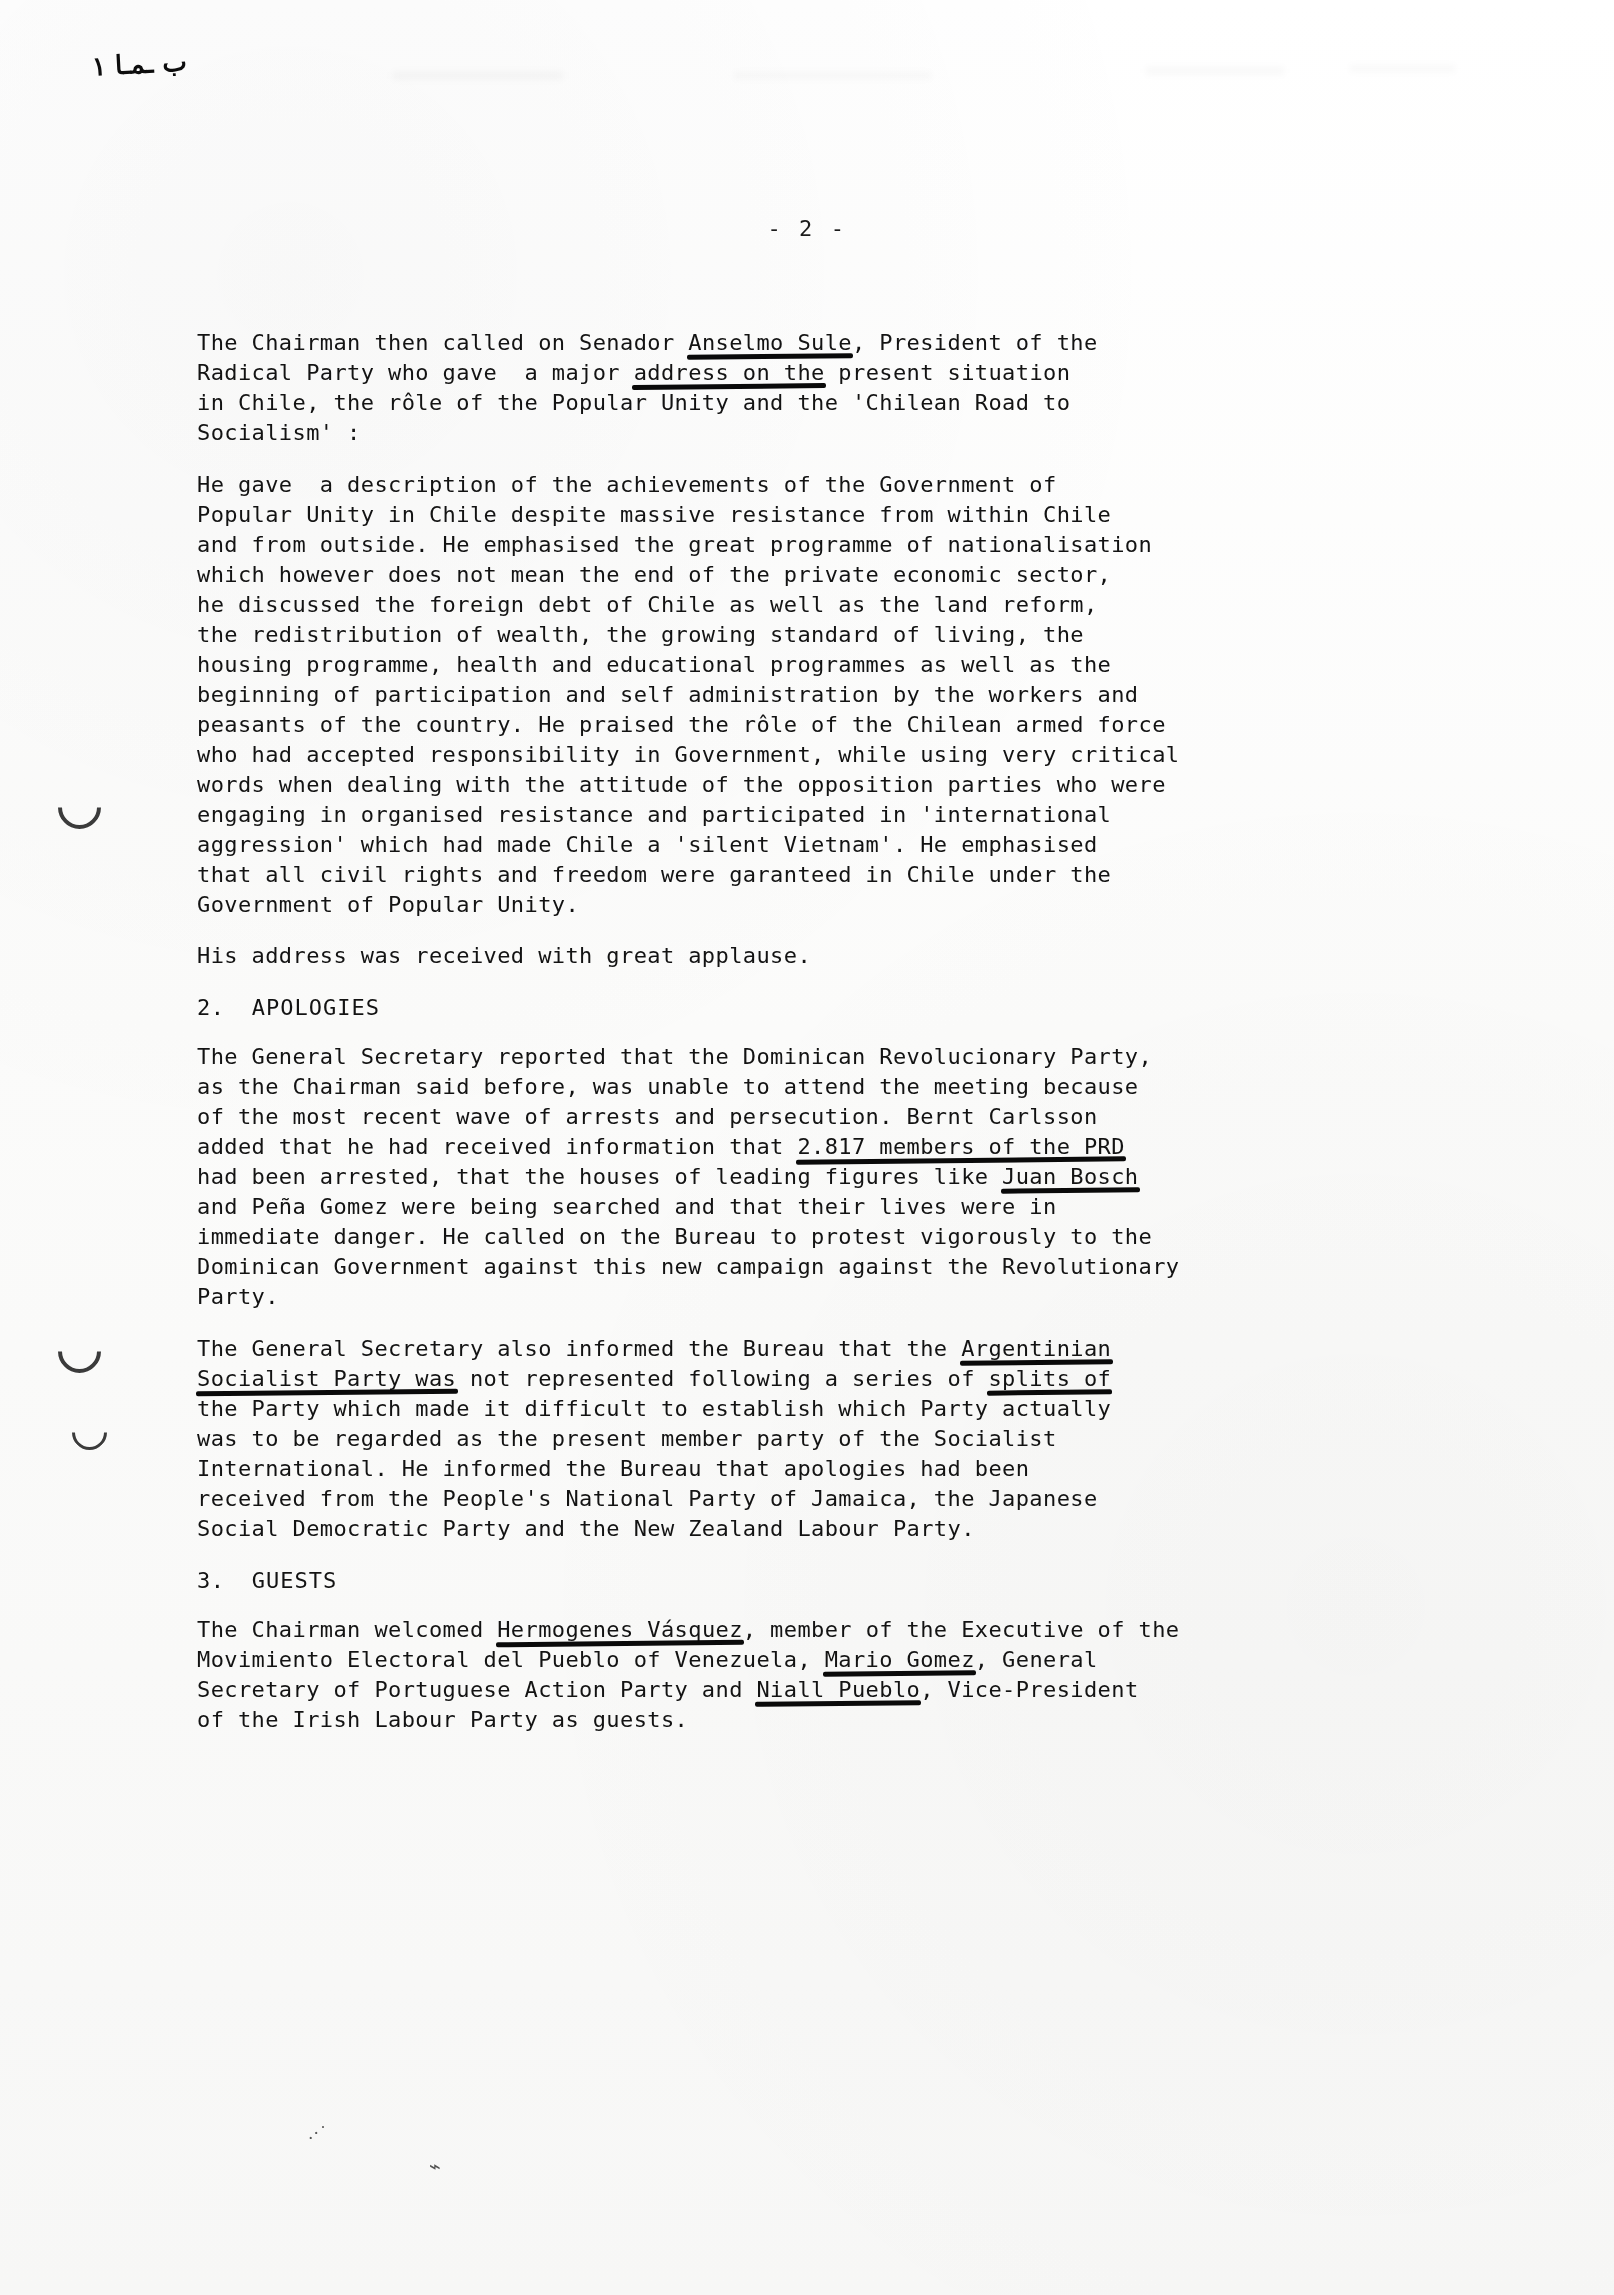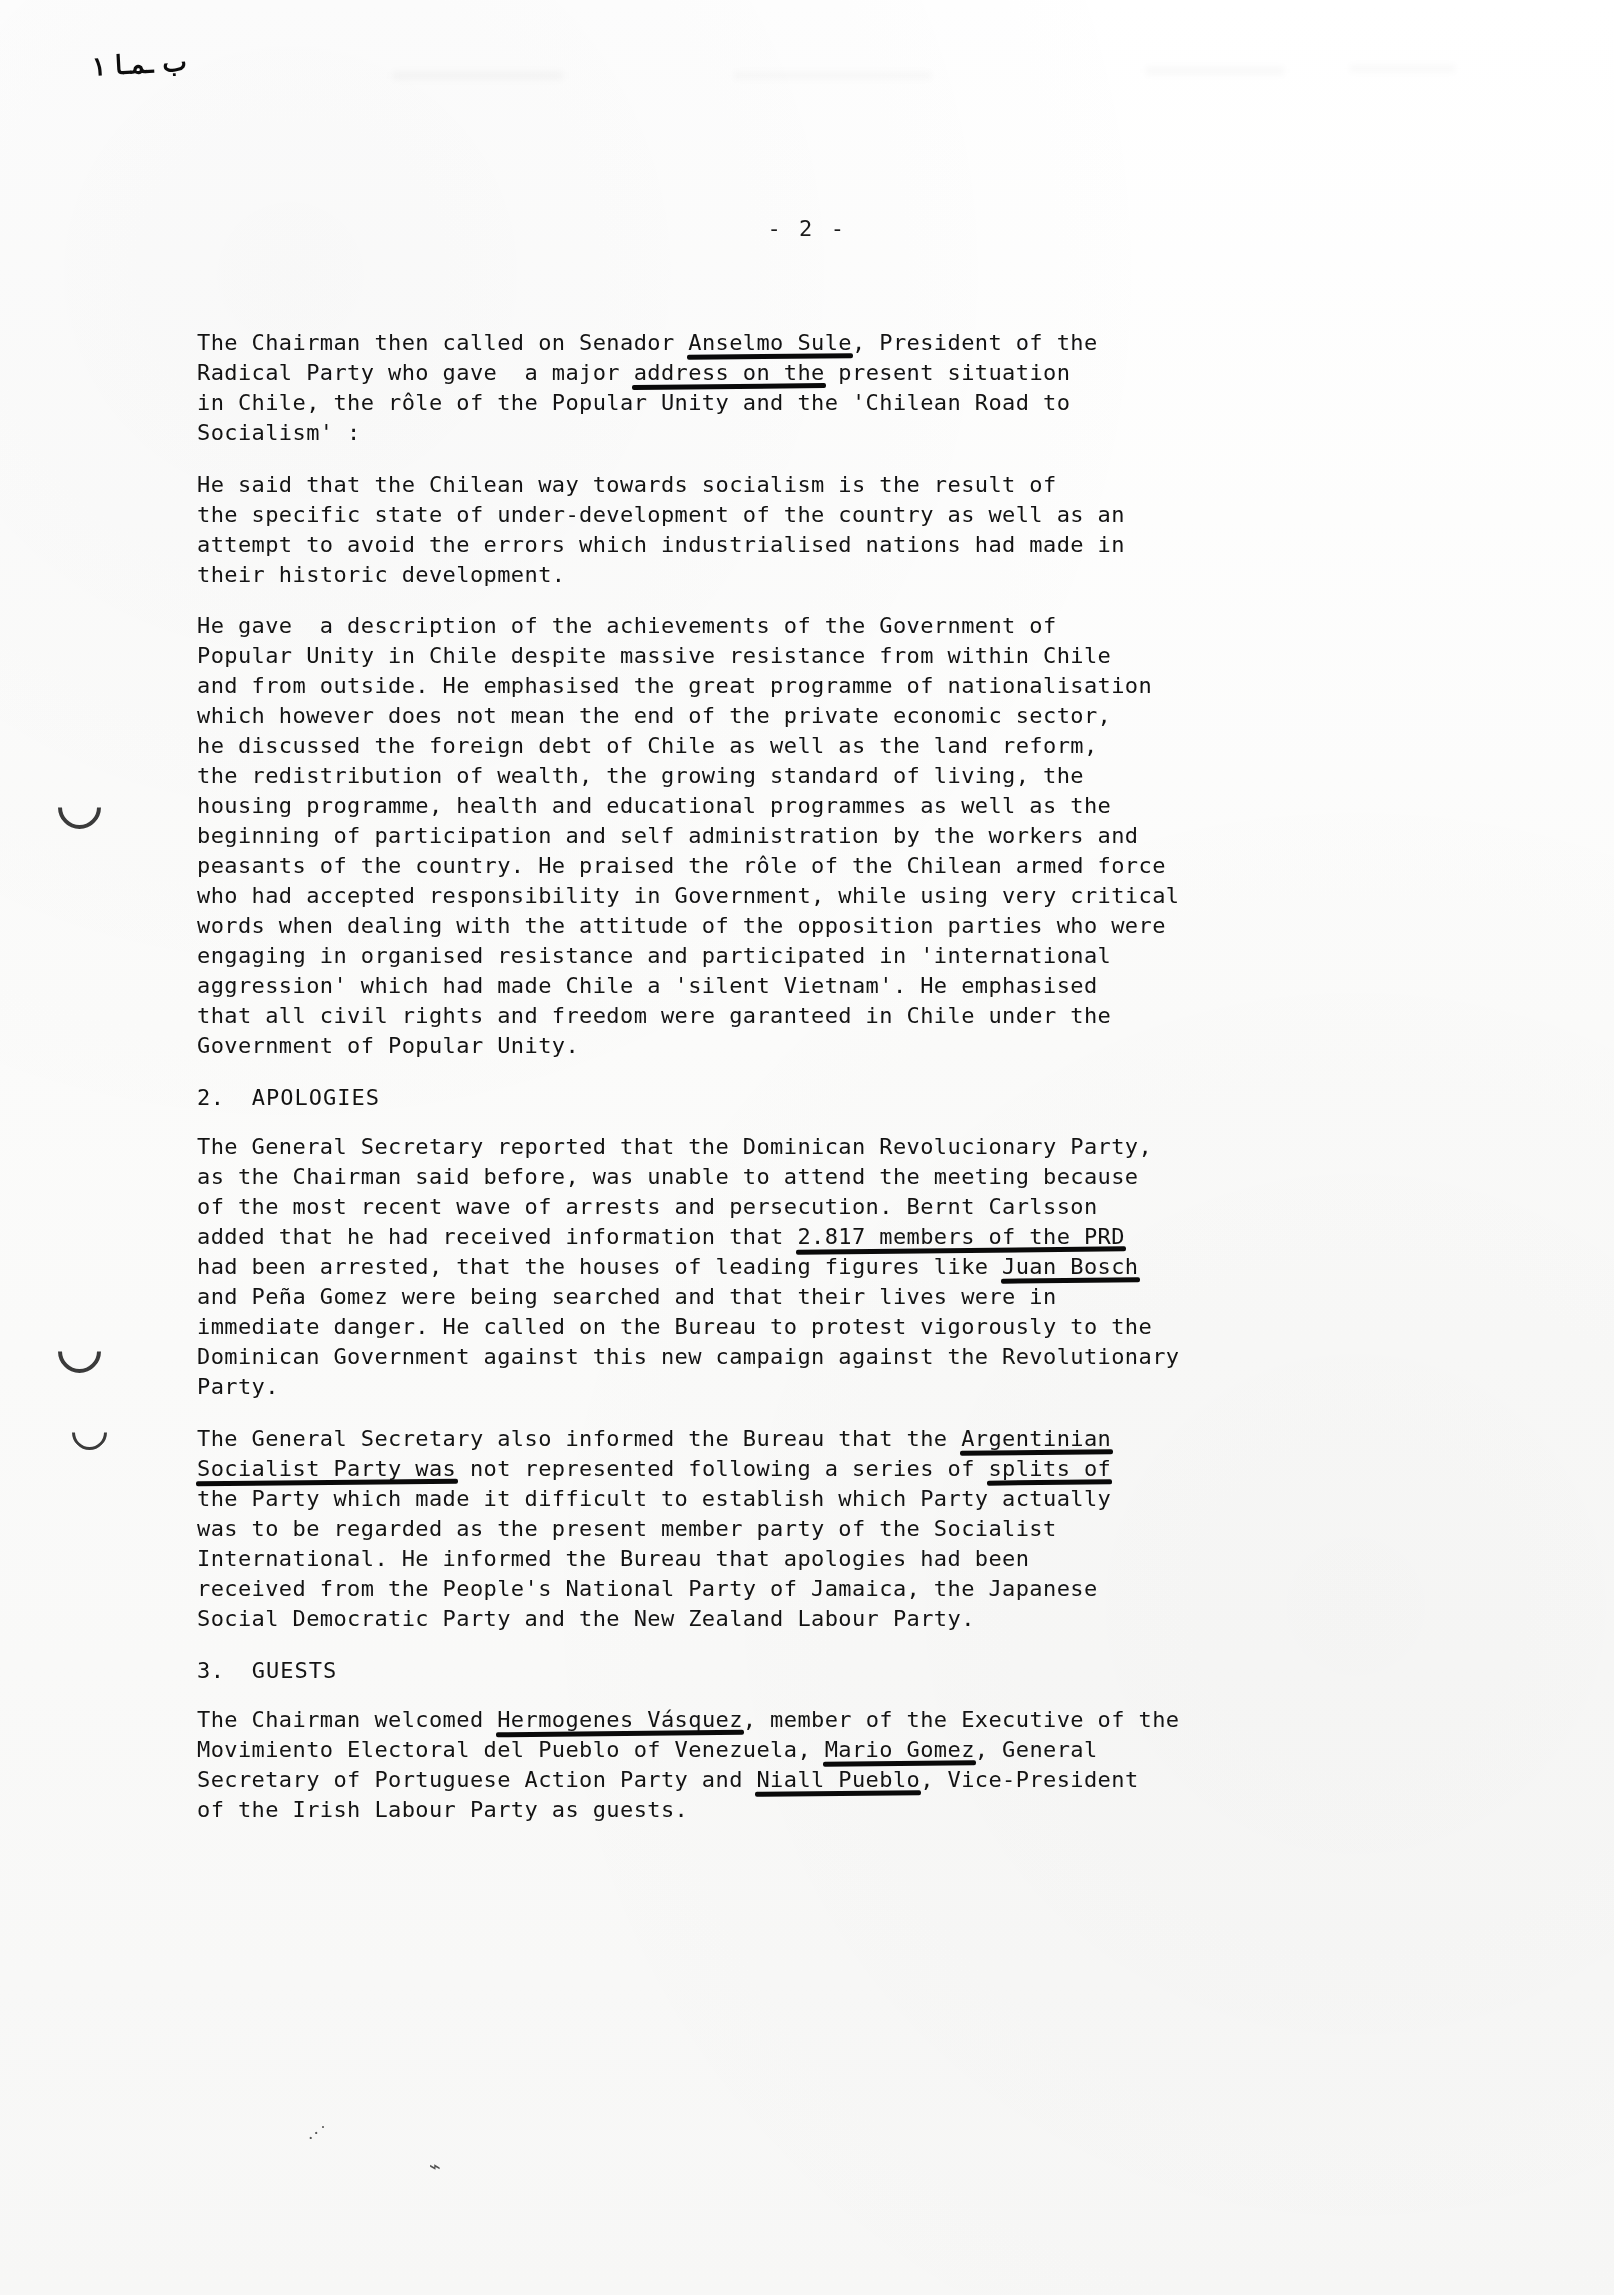--- a/index.html
+++ b/index.html
@@ -139,39 +139,36 @@
   <div class="punch" style="left:58px;top:1330px;"></div>
   <div class="punch" style="left:72px;top:1415px;width:29px;height:29px;border-width:3.9px;"></div>
 
   <div class="page-number">- 2 -</div>
 
   <div class="content" id="body-root">
       <p class="para"><span>The Chairman then called on Senador </span><span class="ul thick tilt">Anselmo Sule</span><span>, President of the
 Radical Party who gave  a major </span><span class="ul thick tilt">address on the</span><span> present situation
 in Chile, the rôle of the Popular Unity and the 'Chilean Road to
 Socialism' :</span></p>
-      <p class="para"><span>He said that the Chilean way towards socialism is the result of
-the specific state of under-development of the country as well as an
-attempt to avoid the errors which industrialised nations had made in
-their historic development.</span></p>
       <p class="para"><span>He gave  a description of the achievements of the Government of
 Popular Unity in Chile despite massive resistance from within Chile
 and from outside. He emphasised the great programme of nationalisation
 which however does not mean the end of the private economic sector,
 he discussed the foreign debt of Chile as well as the land reform,
 the redistribution of wealth, the growing standard of living, the
 housing programme, health and educational programmes as well as the
 beginning of participation and self administration by the workers and
 peasants of the country. He praised the rôle of the Chilean armed force
 who had accepted responsibility in Government, while using very critical
 words when dealing with the attitude of the opposition parties who were
 engaging in organised resistance and participated in 'international
 aggression' which had made Chile a 'silent Vietnam'. He emphasised
 that all civil rights and freedom were garanteed in Chile under the
 Government of Popular Unity.</span></p>
+      <p class="para"><span>His address was received with great applause.</span></p>
       <div class="section-head">
         <span class="section-num">2.</span>
         <span class="section-title">APOLOGIES</span>
       </div>
       <p class="para"><span>The General Secretary reported that the Dominican Revolucionary Party,
 as the Chairman said before, was unable to attend the meeting because
 of the most recent wave of arrests and persecution. Bernt Carlsson
 added that he had received information that </span><span class="ul thick tilt">2.817 members of the PRD</span><span>
 had been arrested, that the houses of leading figures like </span><span class="ul thick tilt">Juan Bosch</span><span>
 and Peña Gomez were being searched and that their lives were in

